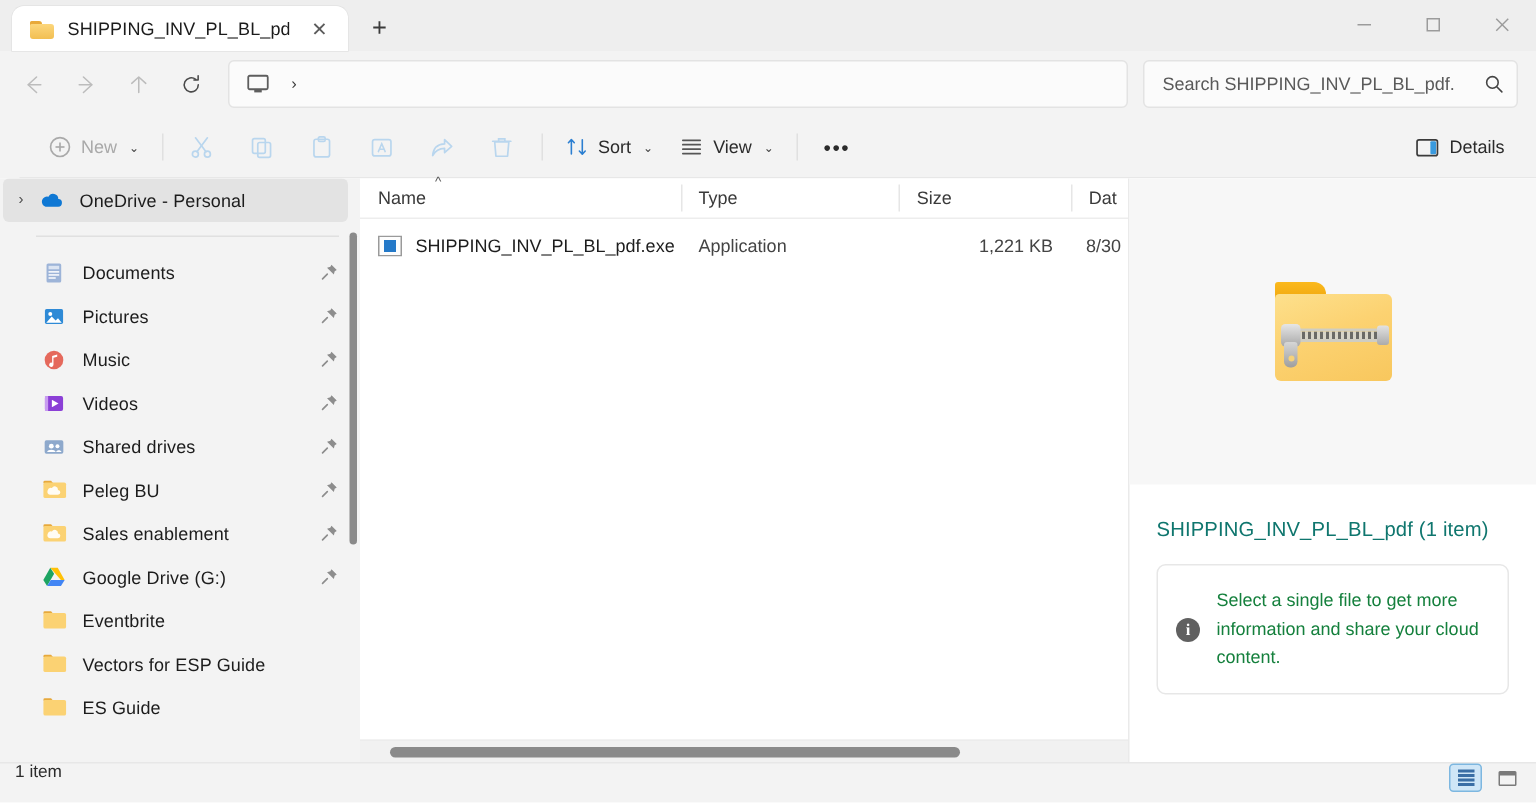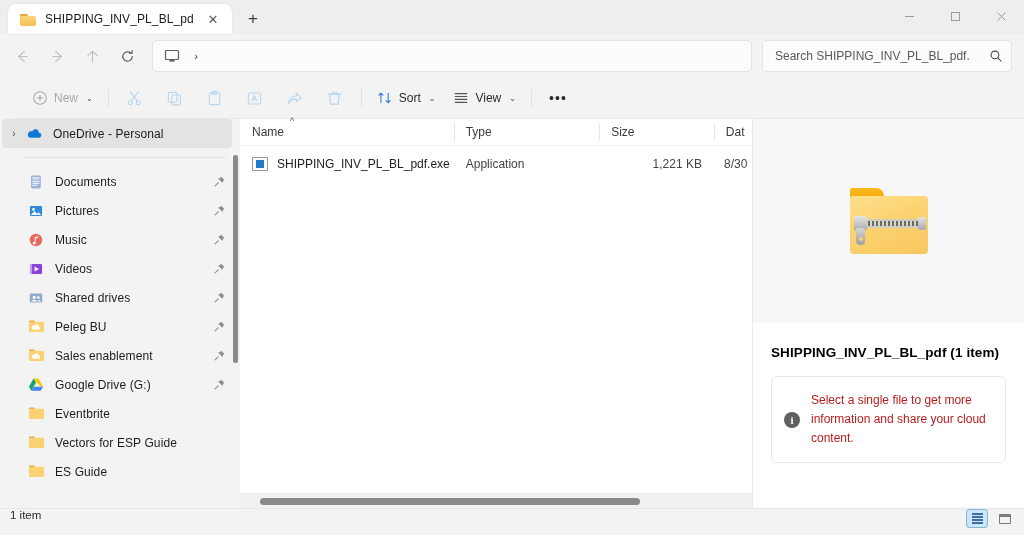--- a/index.html
+++ b/index.html
@@ -294,39 +294,39 @@
     position: absolute; left: 11px; top: 49px; width: 4px; height: 4px;
     background: #f6d279; border-radius: 50%;
   }
   .zipfolder .slider-r {
     position: absolute; left: 70px; top: 29px; width: 8px; height: 13px;
     background: linear-gradient(180deg,#e2e2e2,#ababab);
     border-radius: 2px;
   }
   .preview-title {
     padding: 22px 18px 0 18px;
-    font-size: 13.5px; font-weight: bold; color: #000000;
+    font-size: 13.5px; font-weight: normal; color: #0f766e;
     letter-spacing: .1px;
   }
   .info-card {
     margin: 16px 18px 0 18px;
     border: 1px solid #e7e7e7;
     border-radius: 6px;
     padding: 14px 14px 14px 12px;
     display: flex; align-items: center; gap: 11px;
     background: #ffffff;
   }
   .info-icon {
     width: 16px; height: 16px; flex: 0 0 16px;
     border-radius: 50%; background: #606060;
     color: #ffffff; font-size: 11px; font-weight: bold;
     display: flex; align-items: center; justify-content: center;
     font-family: "Liberation Serif", serif;
   }
-  .info-text { font-size: 12px; color: #b91c1c; line-height: 19px; }
+  .info-text { font-size: 12px; color: #15803d; line-height: 19px; }
 
   
   .statusbar {
     height: 26px; flex: 0 0 26px;
     background: #f3f3f3;
     border-top: 1px solid #e7e7e7;
     display: flex; align-items: flex-start;
     padding: 0 8px 0 10px;
   }
   .status-text { font-size: 11.5px; color: #2b2b2b; }
@@ -496,20 +496,27 @@
           </g>
         </svg>
       <span>View</span>
       <span class="chev">⌄</span>
     </div>
     <div class="vsep"></div>
     <div class="cmd icon-only" style="color:#2b2b2b;font-size:14px;letter-spacing:1px;">•••</div>
 
     <div class="spacer"></div>
 
+    <div class="cmd">
+      <svg width="17" height="17" viewBox="0 0 18 18">
+          <rect x="1.8" y="3.4" width="14.4" height="11.2" rx="1.4" fill="none" stroke="#3a3a3a" stroke-width="1.2"></rect>
+          <rect x="11.2" y="4.4" width="4" height="9.2" rx="0.8" fill="#3a9ade"></rect>
+        </svg>
+      <span>Details</span>
+    </div>
   </div>
 
   <div class="body">
 
     <div class="sidebar">
       <div id="nav-list">
           <div class="nav-row selected">
             <span class="nav-expander">›</span>
             <span class="nav-icon">
               <svg width="17" height="17" viewBox="0 0 18 18">

